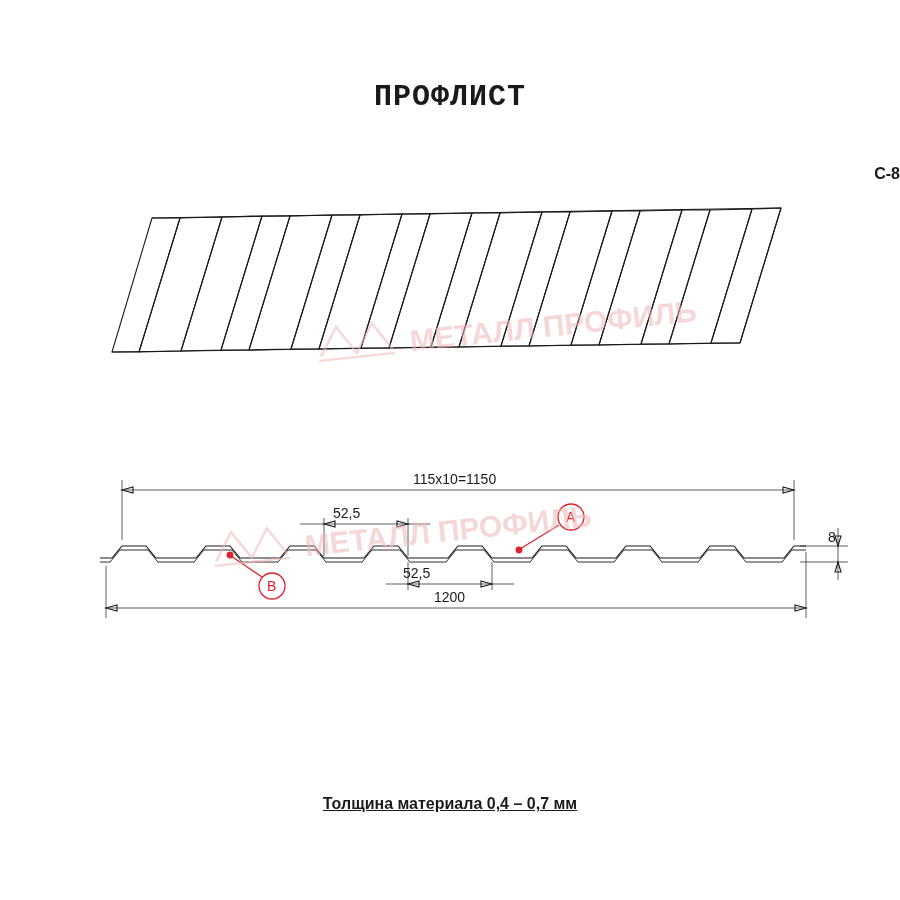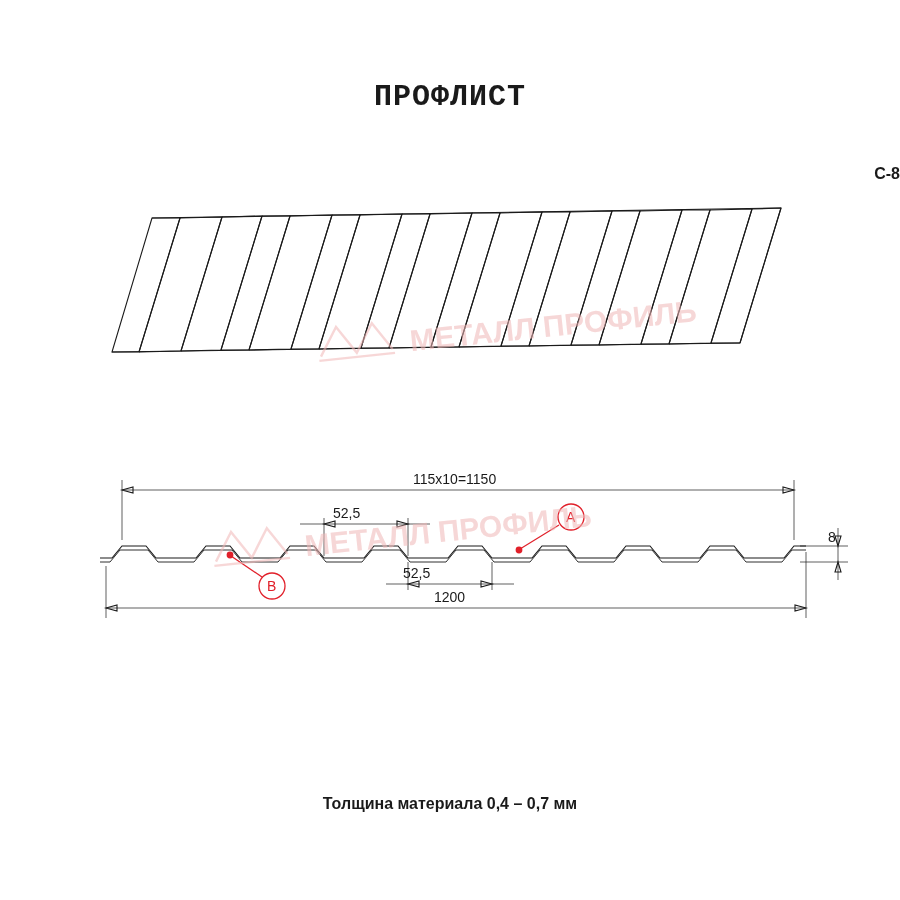--- a/index.html
+++ b/index.html
@@ -33,20 +33,21 @@
     font-size:16px;
     font-weight:bold;
     margin-top:32px;
   }
   .footnote{
     position:absolute;
     top:795px;left:0;width:900px;
     text-align:center;
     font-size:16px;
     font-weight:bold;
+    text-decoration:underline;
   }
   svg{display:block;}
   .ln{stroke:#1a1a1a;fill:none;stroke-width:1.1;}
   .thin{stroke:#1a1a1a;fill:none;stroke-width:0.9;}
   .ext{stroke:#1a1a1a;fill:none;stroke-width:0.7;}
   .red{stroke:#e1202a;fill:none;stroke-width:1.3;}
   .redtext{fill:#e1202a;font-size:14px;font-family:"Liberation Sans",sans-serif;}
   .dimtext{fill:#1a1a1a;font-size:14px;font-family:"Liberation Sans",sans-serif;}
   .wm{fill:#f0b7b7;opacity:0.55;font-size:30px;font-weight:bold;font-family:"Liberation Sans",sans-serif;}
   .wmline{stroke:#f0b7b7;opacity:0.55;fill:none;stroke-width:2.4;}

